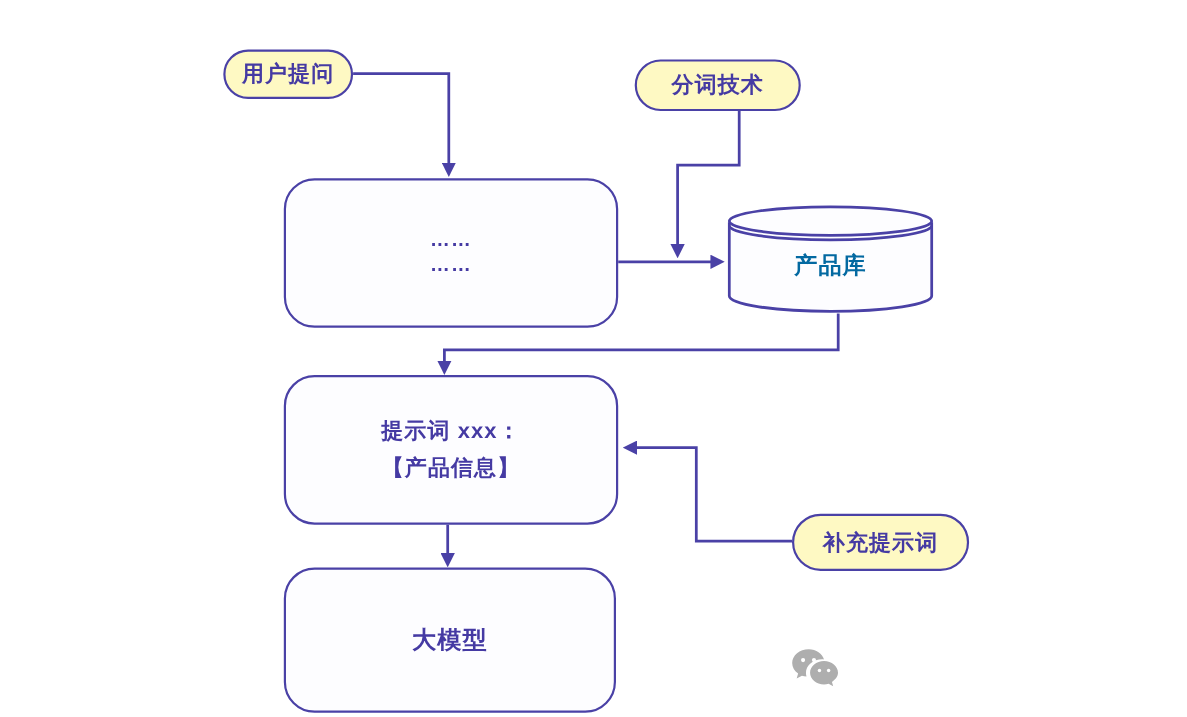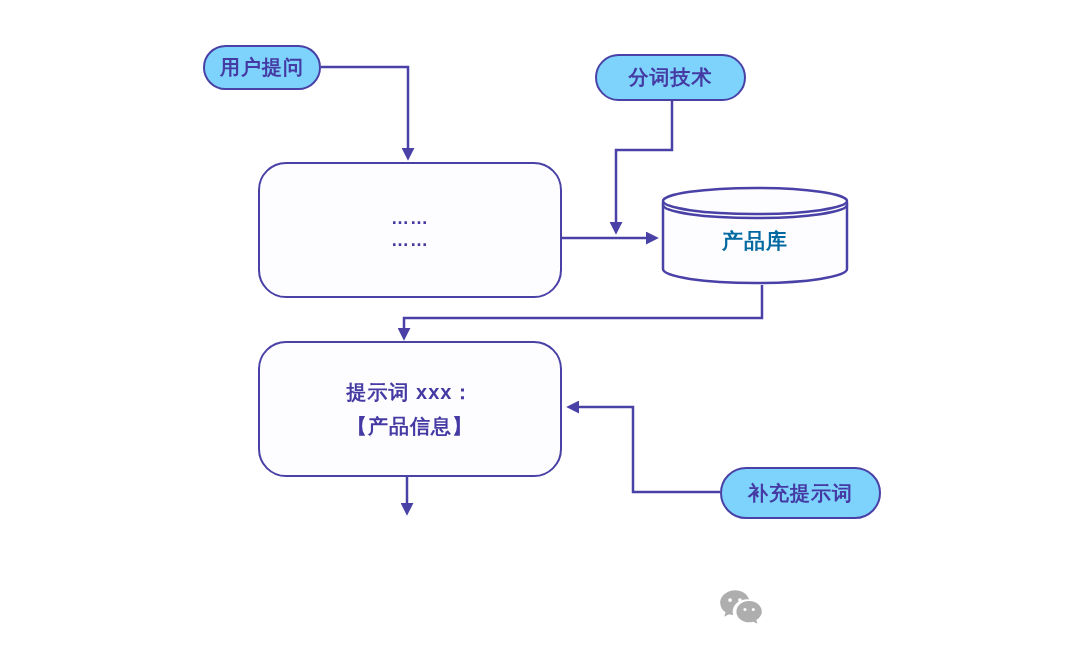--- a/index.html
+++ b/index.html
@@ -6,24 +6,24 @@
   .canvas{
     position:relative;width:1079px;height:652px;background:#ffffff;overflow:hidden;
     font-family:"Liberation Sans","DejaVu Sans",sans-serif;
   }
   .edges{position:absolute;left:0;top:0;width:1079px;height:652px;pointer-events:none;}
   .node{
     position:absolute;box-sizing:border-box;display:flex;flex-direction:column;
     align-items:center;justify-content:center;text-align:center;
     border:2.5px solid #4a41a6;background:#fdfdff;color:#453aa3;font-weight:bold;
   }
-  .pill{border-radius:999px;font-size:20px;letter-spacing:1px;background:#7dd3fc;}
+  .pill{border-radius:999px;font-size:20px;letter-spacing:1px;background:#fef9c3;}
   .roundbox{border-radius:28px;font-size:20px;line-height:1.7;letter-spacing:1px;}
   .pill-user{left:203px;top:45px;width:118px;height:45px;}
-  .pill-tokenizer{left:595px;top:54px;width:151px;height:47px;}
+  .pill-tokenizer{left:577px;top:54px;width:151px;height:47px;}
   .box-product{left:258px;top:162px;width:304px;height:136px;}
   .box-prompt{left:258px;top:341px;width:304px;height:136px;}
   .box-llm{left:258px;top:516px;width:302px;height:132px;font-size:22px;}
   .pill-supplement{left:720px;top:467px;width:161px;height:52px;}
   .dots-line{font-size:18px;line-height:1.2;}
   .cylinder{
     position:absolute;left:660px;top:185px;width:190px;height:100px;
     display:flex;align-items:center;justify-content:center;
   }
   .cylinder .cyl-svg{position:absolute;left:0;top:0;}
@@ -81,20 +81,23 @@
 
   <div class="node roundbox box-prompt">
     <div>提示词 xxx：</div>
     <div>【产品信息】</div>
   </div>
 
   <div class="node pill pill-supplement">
     <span>补充提示词</span>
   </div>
 
+  <div class="node roundbox box-llm">
+    <span>大模型</span>
+  </div>
 
   <div class="watermark">
     <svg class="wechat-icon" viewBox="0 0 48 48">
       <g fill="#aeaeae">
         <path d="M18.5 4C10.5 4 4 9.4 4 16.1c0 3.7 2 7 5.2 9.2l-1.3 4.2 4.6-2.4c1.3.4 2.6.6 4 .7-.3-1-.5-2-.5-3.1 0-6.6 6.4-11.9 14.3-11.9.5 0 1 0 1.5.1C30.4 8 24.9 4 18.5 4z"></path>
         <path d="M44 24.6c0-5.6-5.5-10.2-12.2-10.2S19.6 19 19.6 24.6 25.1 34.8 31.8 34.8c1.4 0 2.7-.2 4-.6l4 2.1-1.1-3.7C41.5 30.7 44 27.8 44 24.6z"></path>
       </g>
       <g fill="#ffffff">
         <circle cx="13.5" cy="13.5" r="1.8"></circle>
         <circle cx="23" cy="13.5" r="1.8"></circle>

